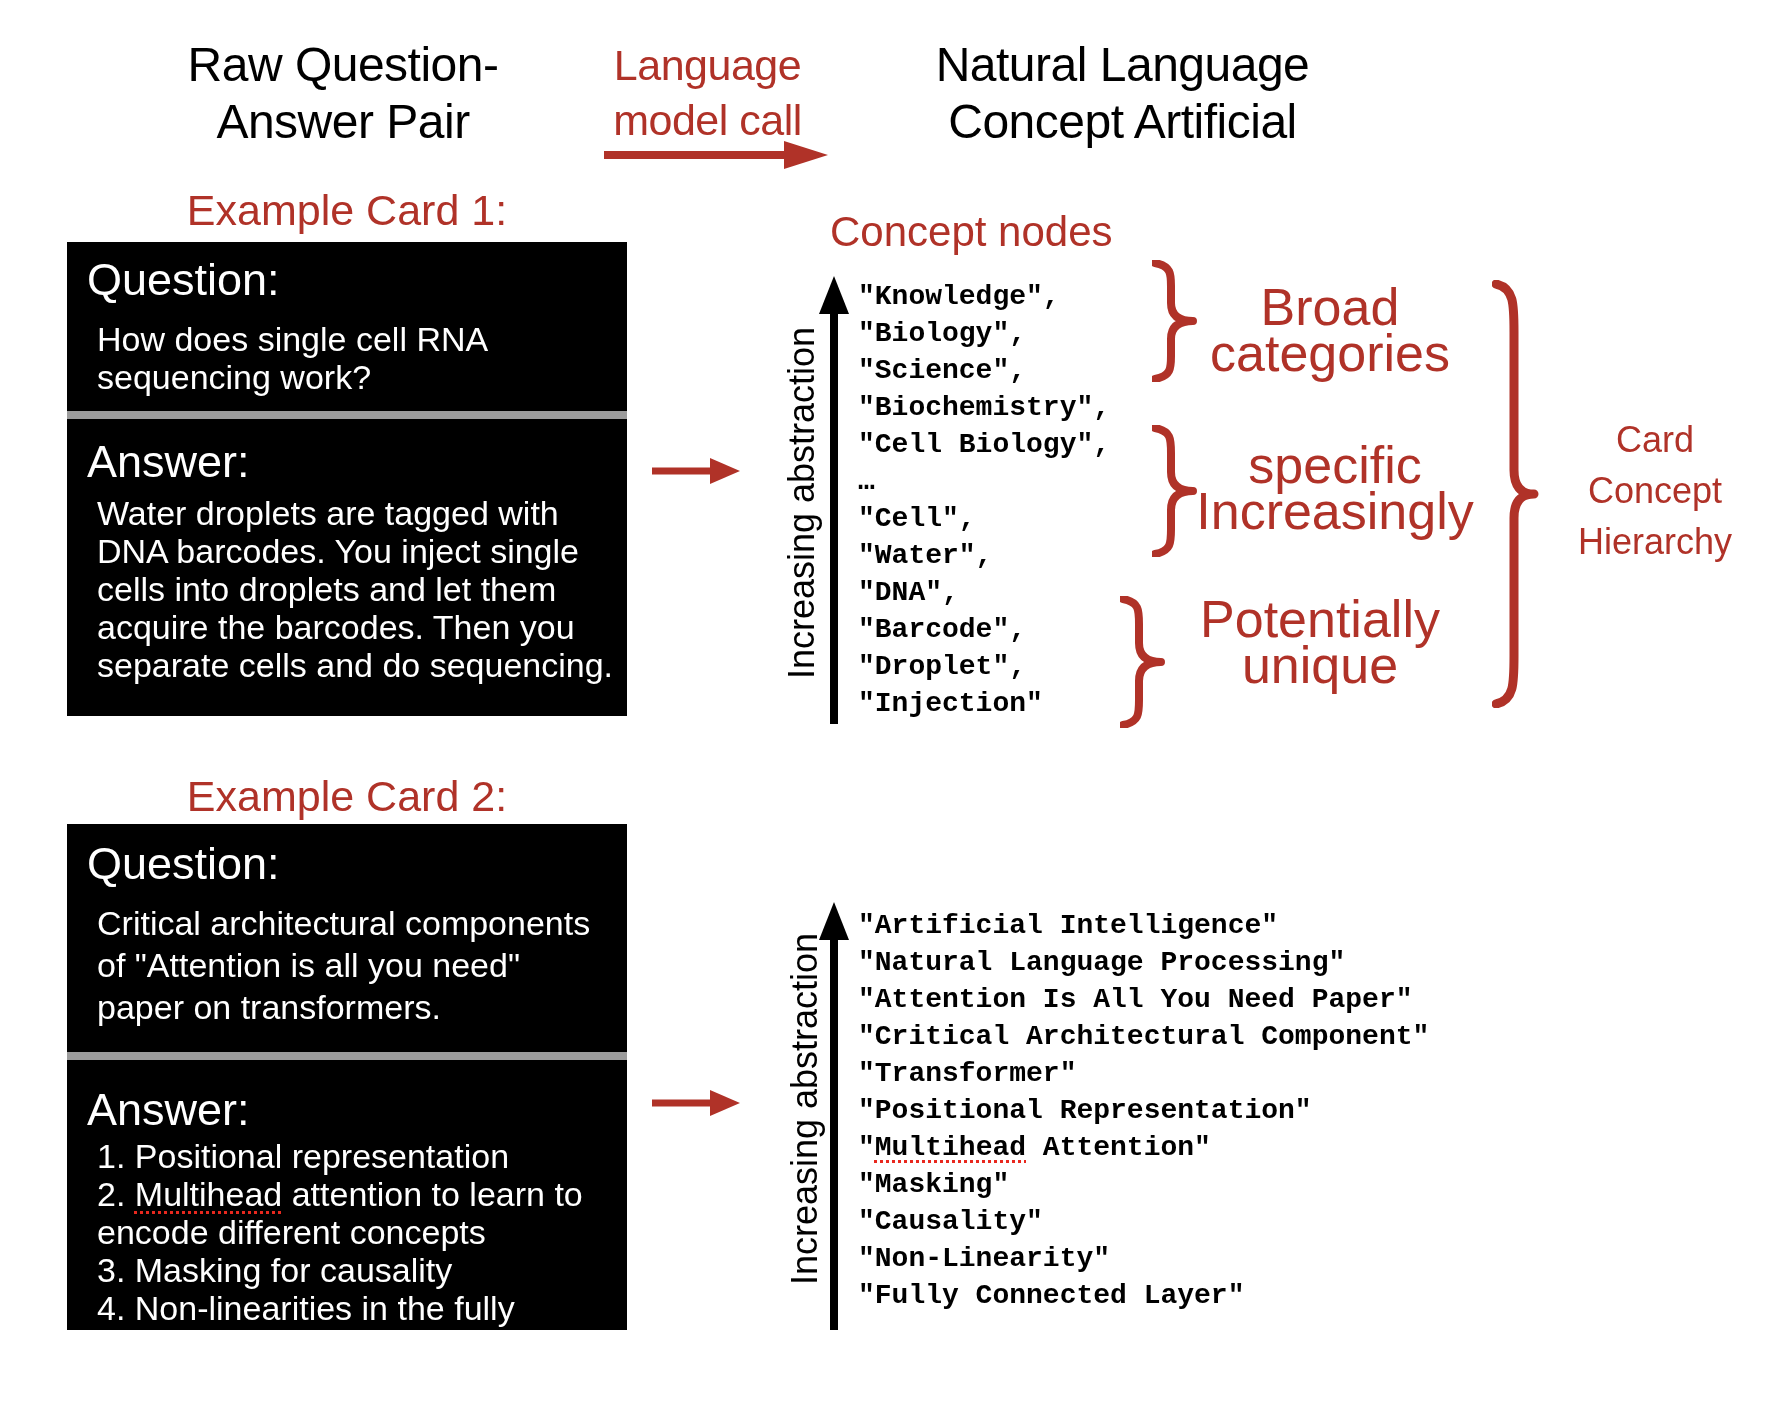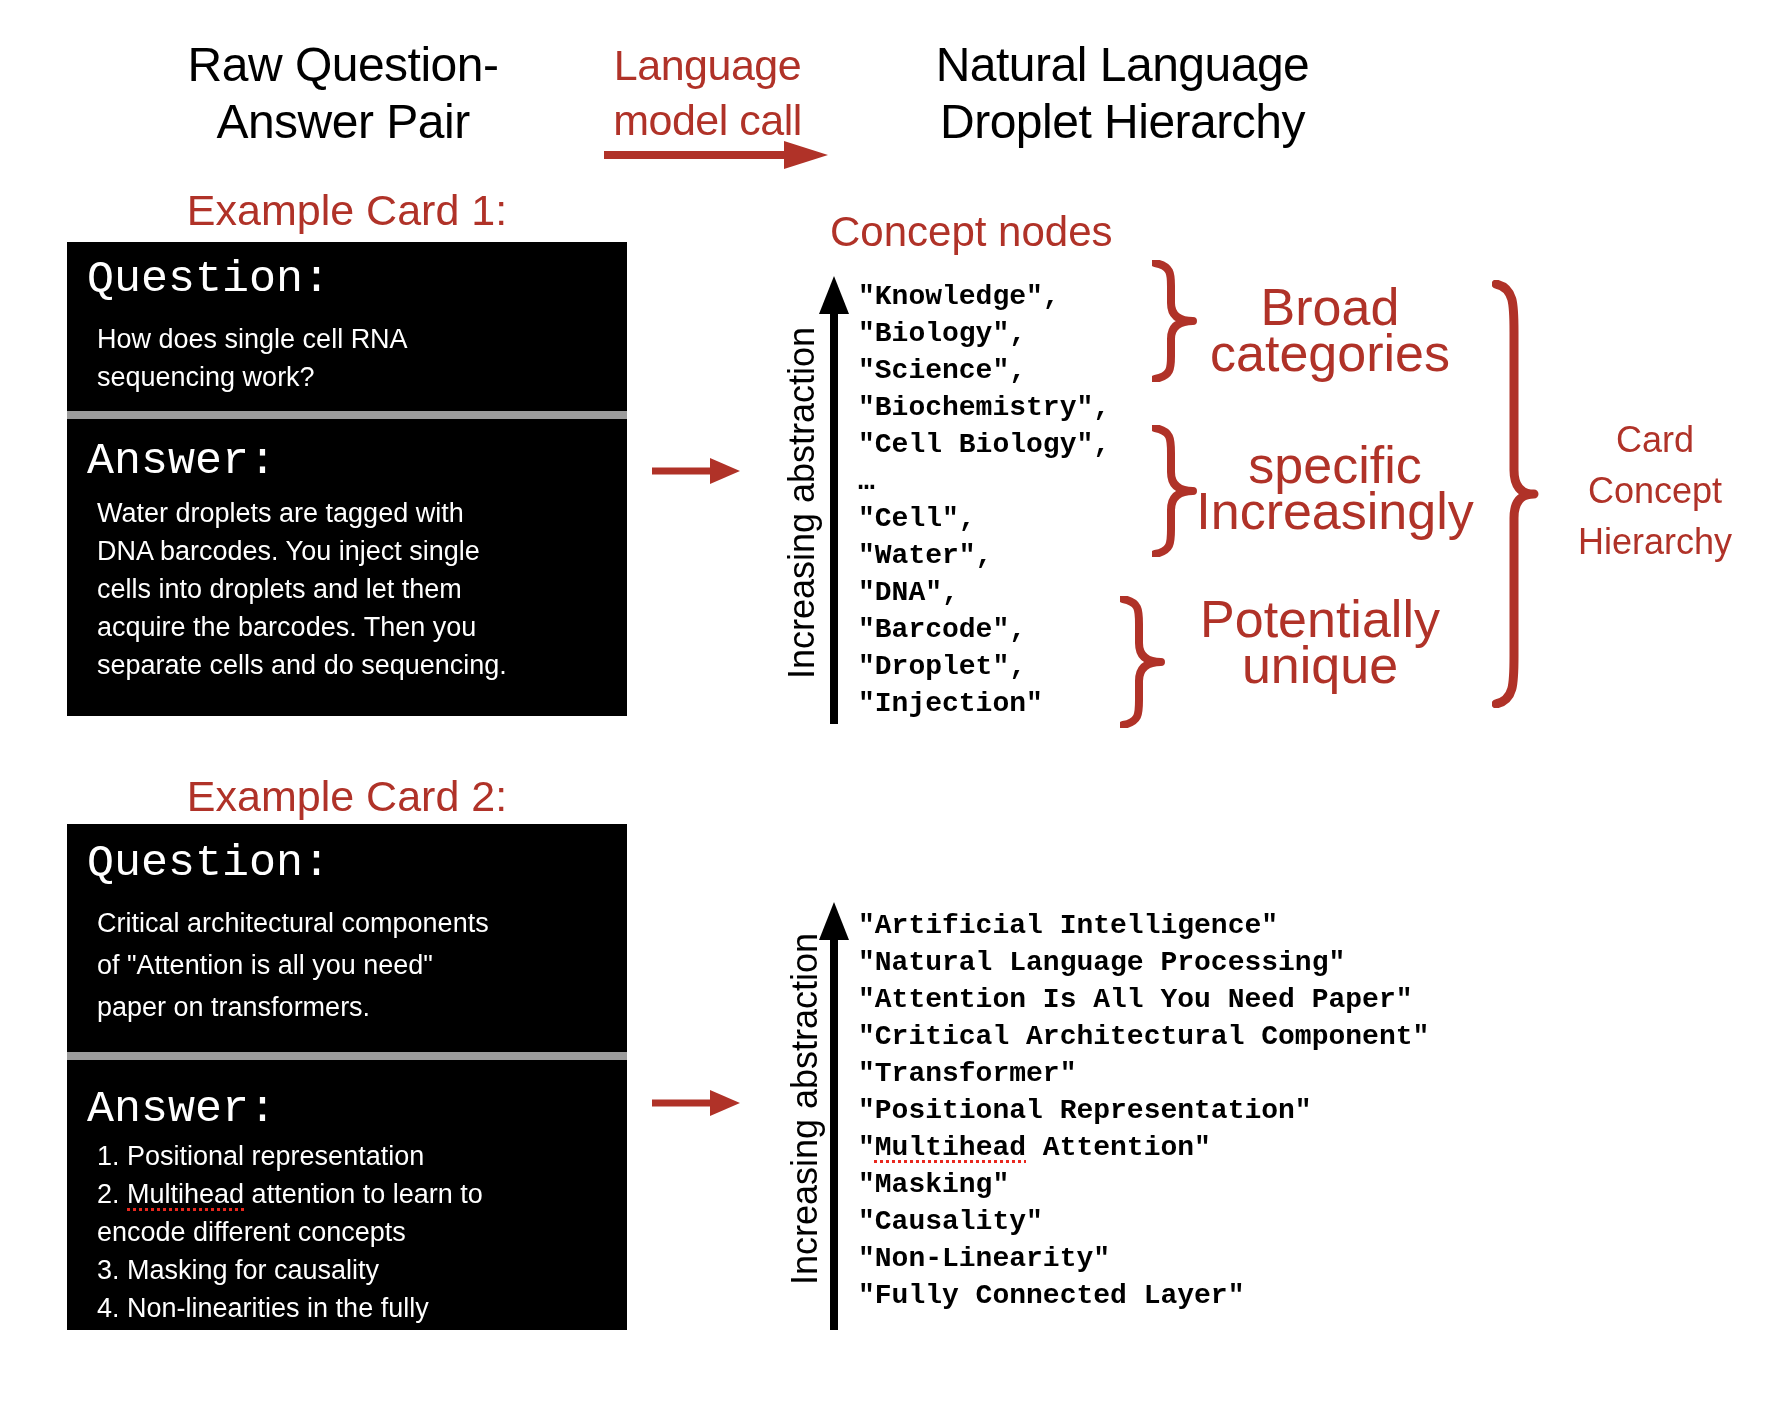--- a/index.html
+++ b/index.html
@@ -16,22 +16,22 @@
   .hdr{font-size:48px;line-height:57px;letter-spacing:-0.5px;}
   .hdr-left{left:143px;top:36px;width:400px;}
   .hdr-mid{left:595px;top:38px;width:225px;font-size:43px;line-height:55px;}
   .hdr-right{left:915px;top:36px;width:415px;}
   
   .card-title{width:560px;left:67px;font-size:43px;color:var(--red);}
   .ct1{top:186px;} .ct2{top:772px;}
   
   .card{left:67px;width:560px;background:var(--card-bg);color:var(--card-text);}
   .card1{top:242px;height:474px;} .card2{top:824px;height:578px;}
-  .qa-label{position:absolute;left:20px;font-size:45px;font-family:Liberation Mono, monospace;}
-  .qa-lines{position:absolute;left:30px;font-size:27px;}
+  .qa-label{position:absolute;left:20px;font-size:45px;}
+  .qa-lines{position:absolute;left:30px;font-size:34px;}
   .lh38 div{line-height:38px;} .lh42 div{line-height:42px;}
   .divider{position:absolute;left:0;right:0;height:8px;background:var(--divider);}
   
   .svgbox{position:absolute;}
   
   .concept-heading{left:830px;top:208px;font-size:42px;}
   
   .axis-label{height:38px;font-size:36px;text-align:center;transform:rotate(-90deg);
               transform-origin:center;white-space:nowrap;color:#000;}
   .axl1{left:575px;top:484px;width:450px;}
@@ -62,21 +62,21 @@
   <div class="abs center hdr hdr-mid red">
       <div>Language</div>
       <div>model call</div>
     </div>
   <svg class="svgbox" style="left:600px;top:135px;" width="232" height="40">
     <line x1="4" y1="20" x2="186" y2="20" stroke="#B03228" stroke-width="8"></line>
     <polygon points="184,6 228,20 184,34" fill="#B03228"></polygon>
   </svg>
   <div class="abs center hdr hdr-right">
       <div>Natural Language</div>
-      <div>Droplet Hierarchy</div>
+      <div>Concept Artificial</div>
     </div>
 
   <div class="abs center card-title ct1">Example Card 1:</div>
   <div class="abs card card1">
     <div class="qa-label" style="top:12px;">Question:</div>
     <div class="qa-lines lh38" style="top:78px;">
         <div>How does single cell RNA</div>
         <div>sequencing work?</div>
       </div>
     <div class="divider" style="top:169px;"></div>

